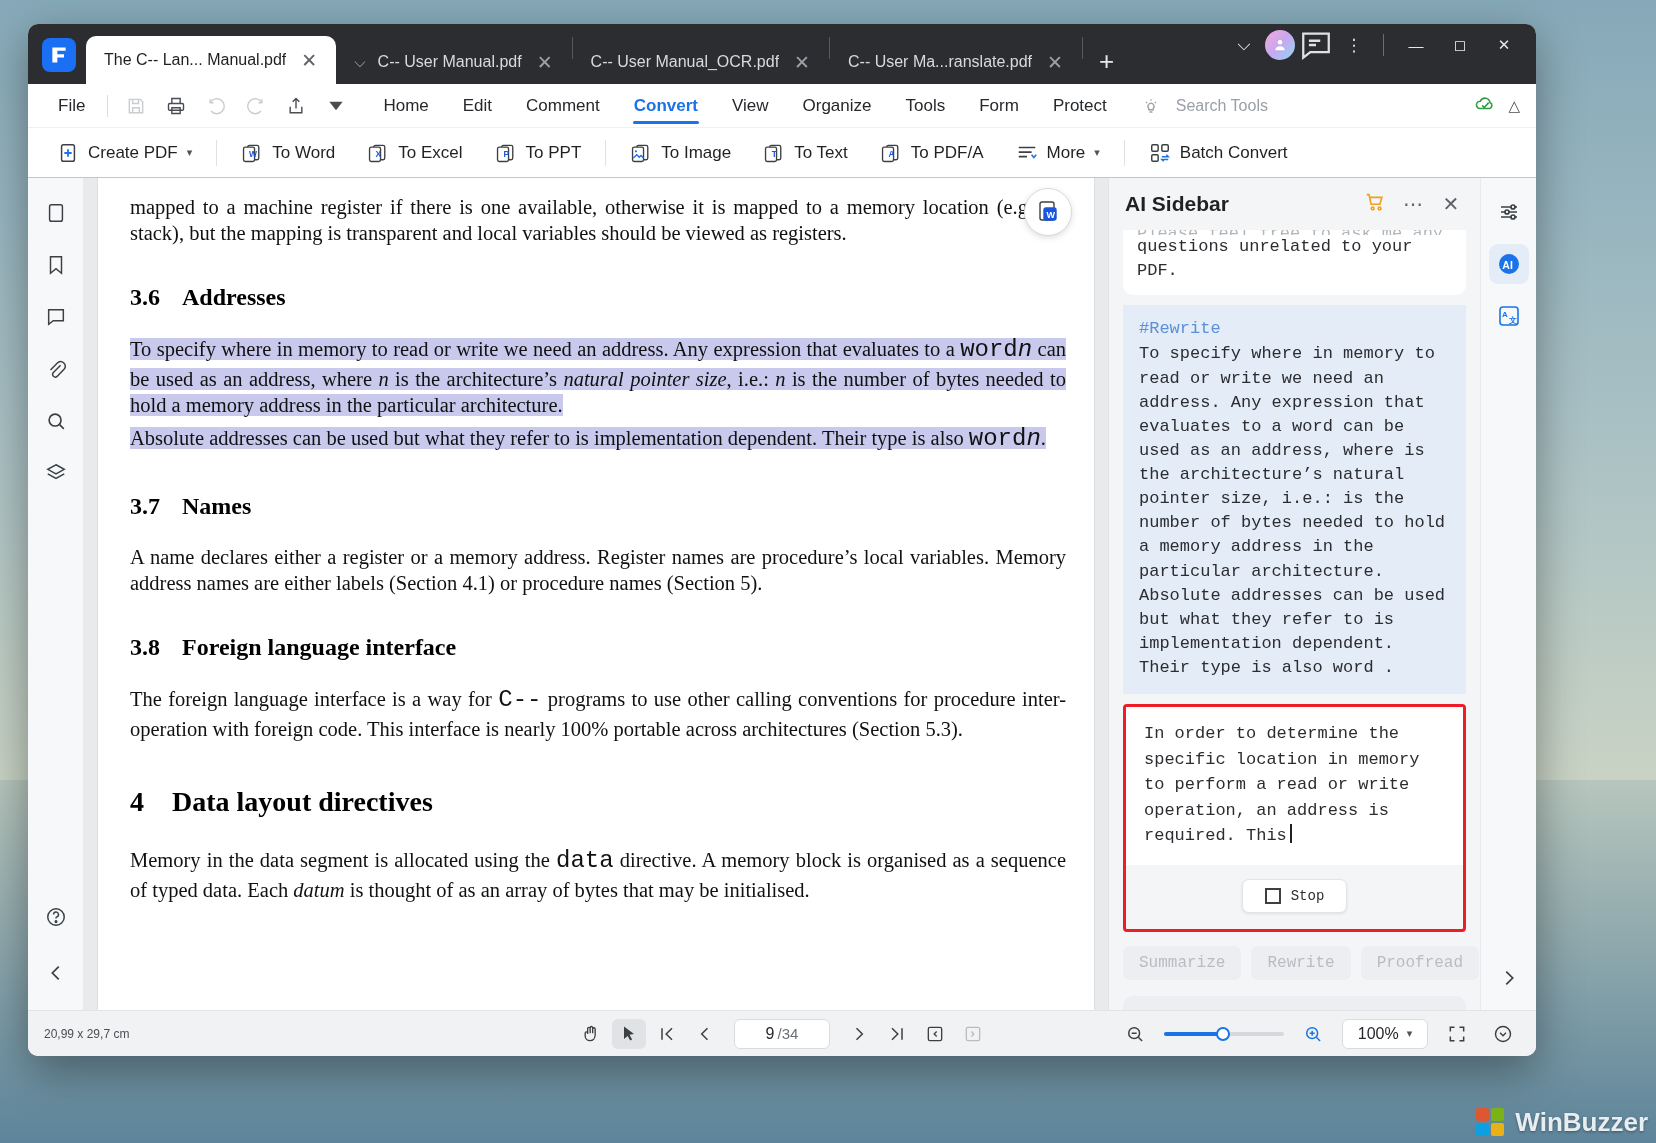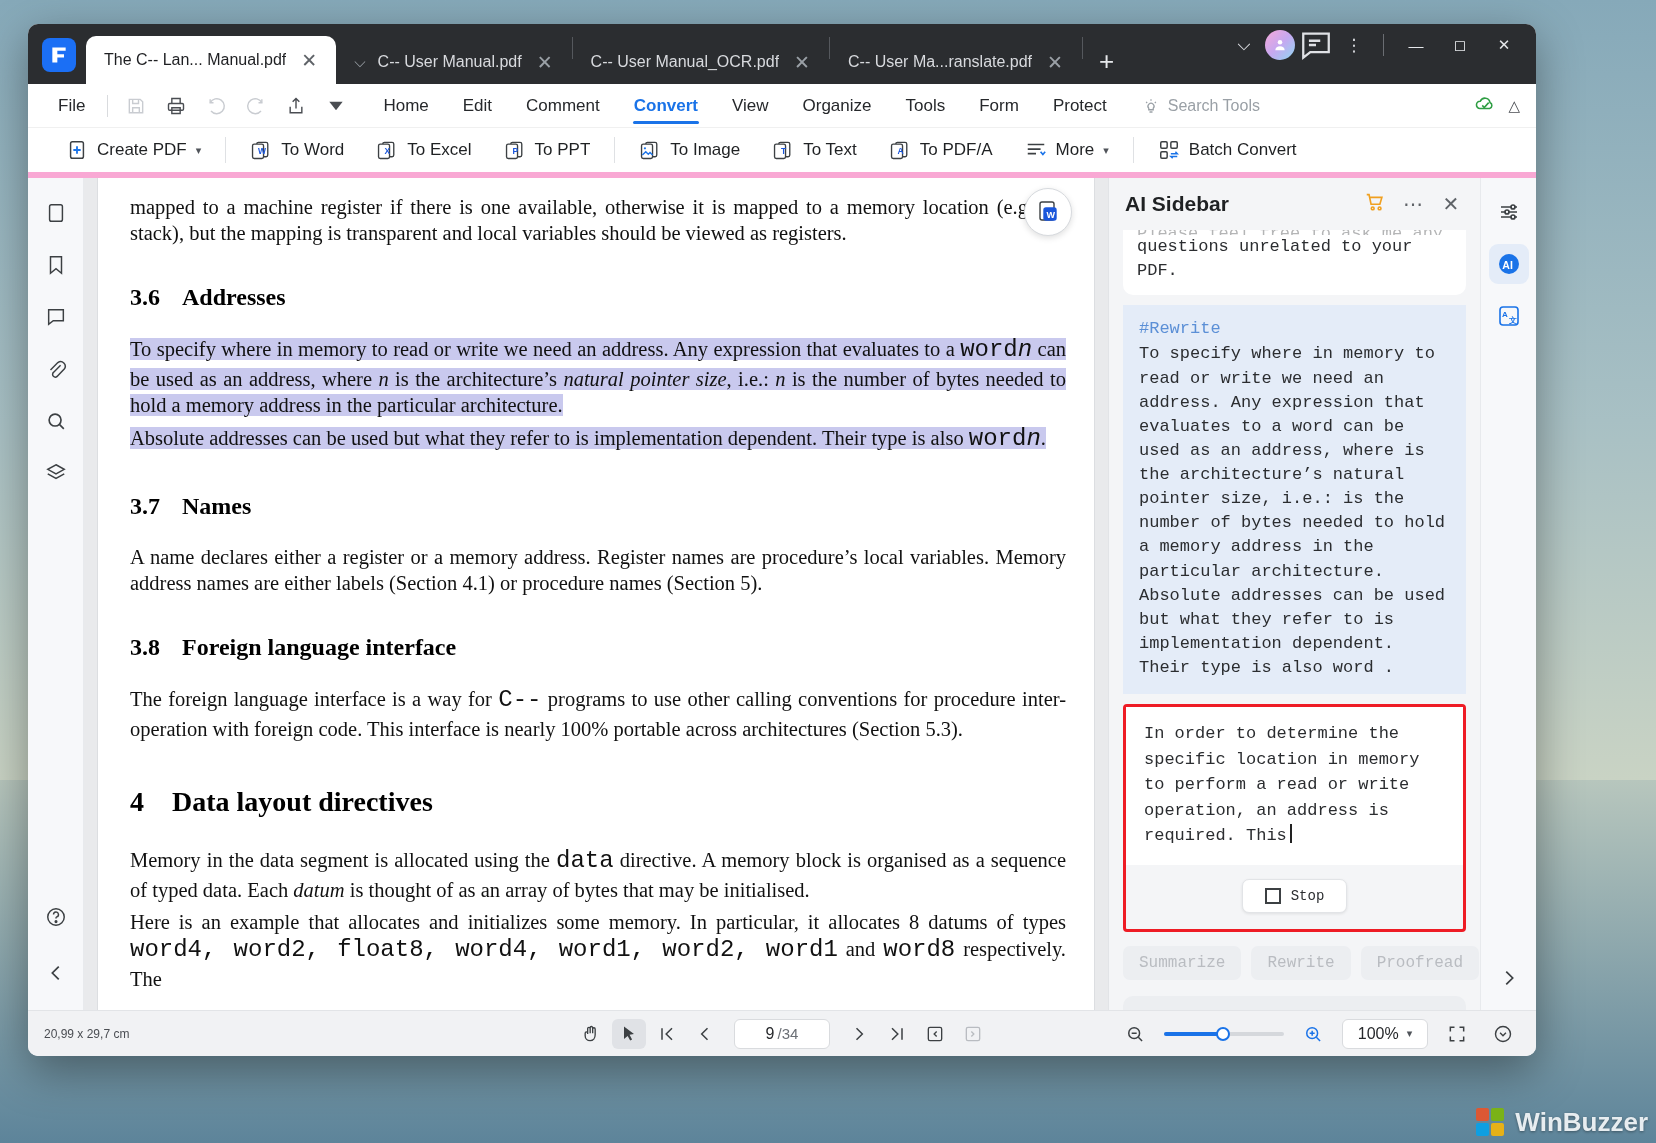--- a/index.html
+++ b/index.html
@@ -100,31 +100,31 @@
   .menu-item {
     font-size:17px; color:#26282b; padding:0 17px; height:44px;
     display:flex; align-items:center; position:relative;
   }
   .menu-item.active { color:#1a73e8; font-weight:bold;}
   .menu-item.active::after {
     content:""; position:absolute; left:16px; right:16px; bottom:4px;
     height:3px; background:#1a73e8; border-radius:2px;
   }
   .search-tools {
-    display:flex;align-items:center;gap:8px;margin-left:18px;color:#9aa0a6;font-size:16px;
+    display:flex;align-items:center;gap:16px;margin-left:18px;color:#9aa0a6;font-size:16px;
   }
   .search-tools svg{width:18px;height:18px;}
   .menu-right { margin-left:auto; display:flex; align-items:center; gap:12px; padding-right:16px;}
   .menu-right svg{ width:22px;height:22px; }
   .chev-up { color:#4a4d52; font-size:15px; }
 
   
   .ribbon {
-    height:50px; background:#fff; border-bottom:6px solid #f9a8d4;
-    display:flex; align-items:center; padding-left:22px; gap:0; flex:0 0 50px;
+    height:50px; background:#fff; border-bottom:1px solid #f9a8d4;
+    display:flex; align-items:center; padding-left:13px; gap:0; flex:0 0 50px;
   }
   .rb {
     display:flex; align-items:center; gap:9px; padding:0 16px; height:38px;
     font-size:17px; color:#1f2123; border-radius:6px; white-space:nowrap;
   }
   .rb svg { width:22px; height:22px; flex:0 0 22px; }
   .rb-sep { width:1px;height:26px;background:#dfe1e4;margin:0 8px; }
   .caret { font-size:11px; color:#50545a; }
 
   
@@ -580,21 +580,20 @@
 
           <div class="h2">
             <span class="num">3.8</span><span>Foreign language interface</span>
           </div>
           <p class="p"><span>The foreign language interface is a way for </span><span class="mono">C--</span><span> programs to use other calling conventions for procedure inter-operation with foreign code.  This interface is nearly 100% portable across architectures (Section 5.3).</span></p>
 
           <div class="h1">
             <span class="num">4</span><span>Data layout directives</span>
           </div>
           <p class="p"><span>Memory in the data segment is allocated using the </span><span class="mono">data</span><span> directive.  A memory block is organised as a sequence of typed data.  Each </span><span class="ital">datum</span><span> is thought of as an array of bytes that may be initialised.</span></p>
-          <p class="p"><span>Here is an example that allocates and initializes some memory.  In particular, it allocates 8 datums of types </span><span class="mono">word4, word2, float8, word4, word1, word2, word1</span><span> and </span><span class="mono">word8</span><span> respectively.  The</span></p>
         </div>
       </div>
     </div>
 
     <div class="aisidebar">
       <div class="ais-header">
         <div class="ais-title">AI Sidebar</div>
         <div class="ais-hicon">
           <svg viewBox="0 0 24 24" fill="none" stroke="#f0a020" stroke-width="1.8">
               <path d="M3 4h2.5l2.2 10.5h9.6L19.5 7H7"></path>

